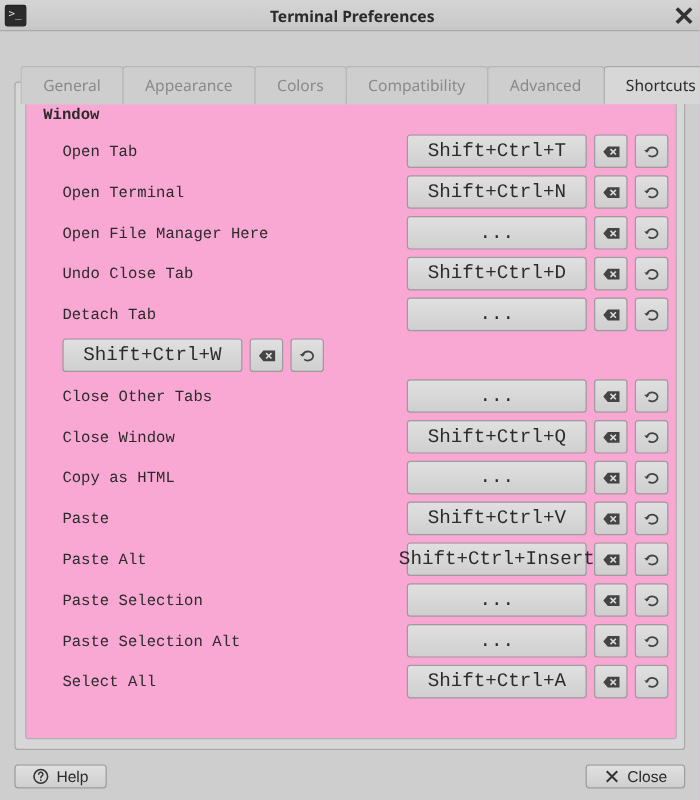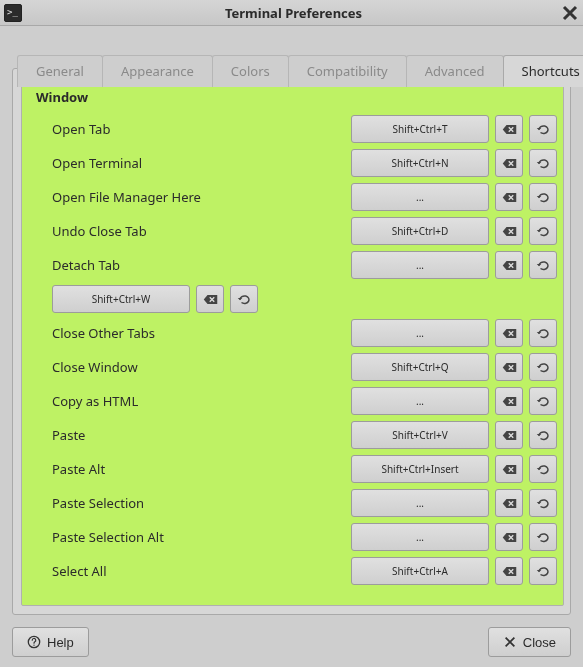--- a/index.html
+++ b/index.html
@@ -103,22 +103,23 @@
   border: 1px solid #a9a9a9;
   border-radius: 3px;
   padding: 8px 6px 8px 8px;
   display: flex;
   overflow: hidden;
 }
 .scroll-area {
   flex: 1;
   overflow-y: scroll;
   border: 1px solid #b0b0b0;
-  background: #bef264;
+  background: #f9a8d4;
   border-radius: 2px;
+  font-family: Liberation Mono, monospace;
 }
 .scroll-area::-webkit-scrollbar { width: 13px; }
 .scroll-area::-webkit-scrollbar-track { background: #cfcfcf; border-left: 1px solid #b0b0b0;}
 .scroll-area::-webkit-scrollbar-thumb { background: #a9a9a9; border-radius: 6px; border: 2px solid #cfcfcf; }
 .section-title {
   font-weight: bold;
   font-size: 13px;
   color: #2b2b2b;
   padding: 10px 10px 6px 14px;
 }
@@ -127,26 +128,26 @@
   align-items: center;
   padding: 3px 6px 3px 30px;
   gap: 6px;
 }
 .shortcut-label {
   flex: 1;
   color: #2b2b2b;
   font-size: 13px;
 }
 .shortcut-btn {
-  width: 138px;
+  width: 150px;
   height: 28px;
   background: linear-gradient(#e0e0e0, #cfcfcf);
   border: 1px solid #9c9c9c;
   border-radius: 3px;
-  font-size: 10px;
+  font-size: 16px;
   color: #2b2b2b;
   display: flex;
   align-items: center;
   justify-content: center;
   cursor: pointer;
 }
 .icon-btn {
   width: 28px;
   height: 28px;
   background: linear-gradient(#e0e0e0, #cfcfcf);
@@ -157,21 +158,21 @@
   justify-content: center;
   cursor: pointer;
 }
 .icon-btn svg { width: 15px; height: 15px; }
 .footer {
   display: flex;
   justify-content: space-between;
   padding: 2px 0;
 }
 .footer-btn {
-  height: 30px;
+  height: 20px;
   padding: 0 14px;
   background: linear-gradient(#e0e0e0, #cfcfcf);
   border: 1px solid #9c9c9c;
   border-radius: 3px;
   display: flex;
   align-items: center;
   gap: 6px;
   font-size: 13px;
   color: #2b2b2b;
   cursor: pointer;

